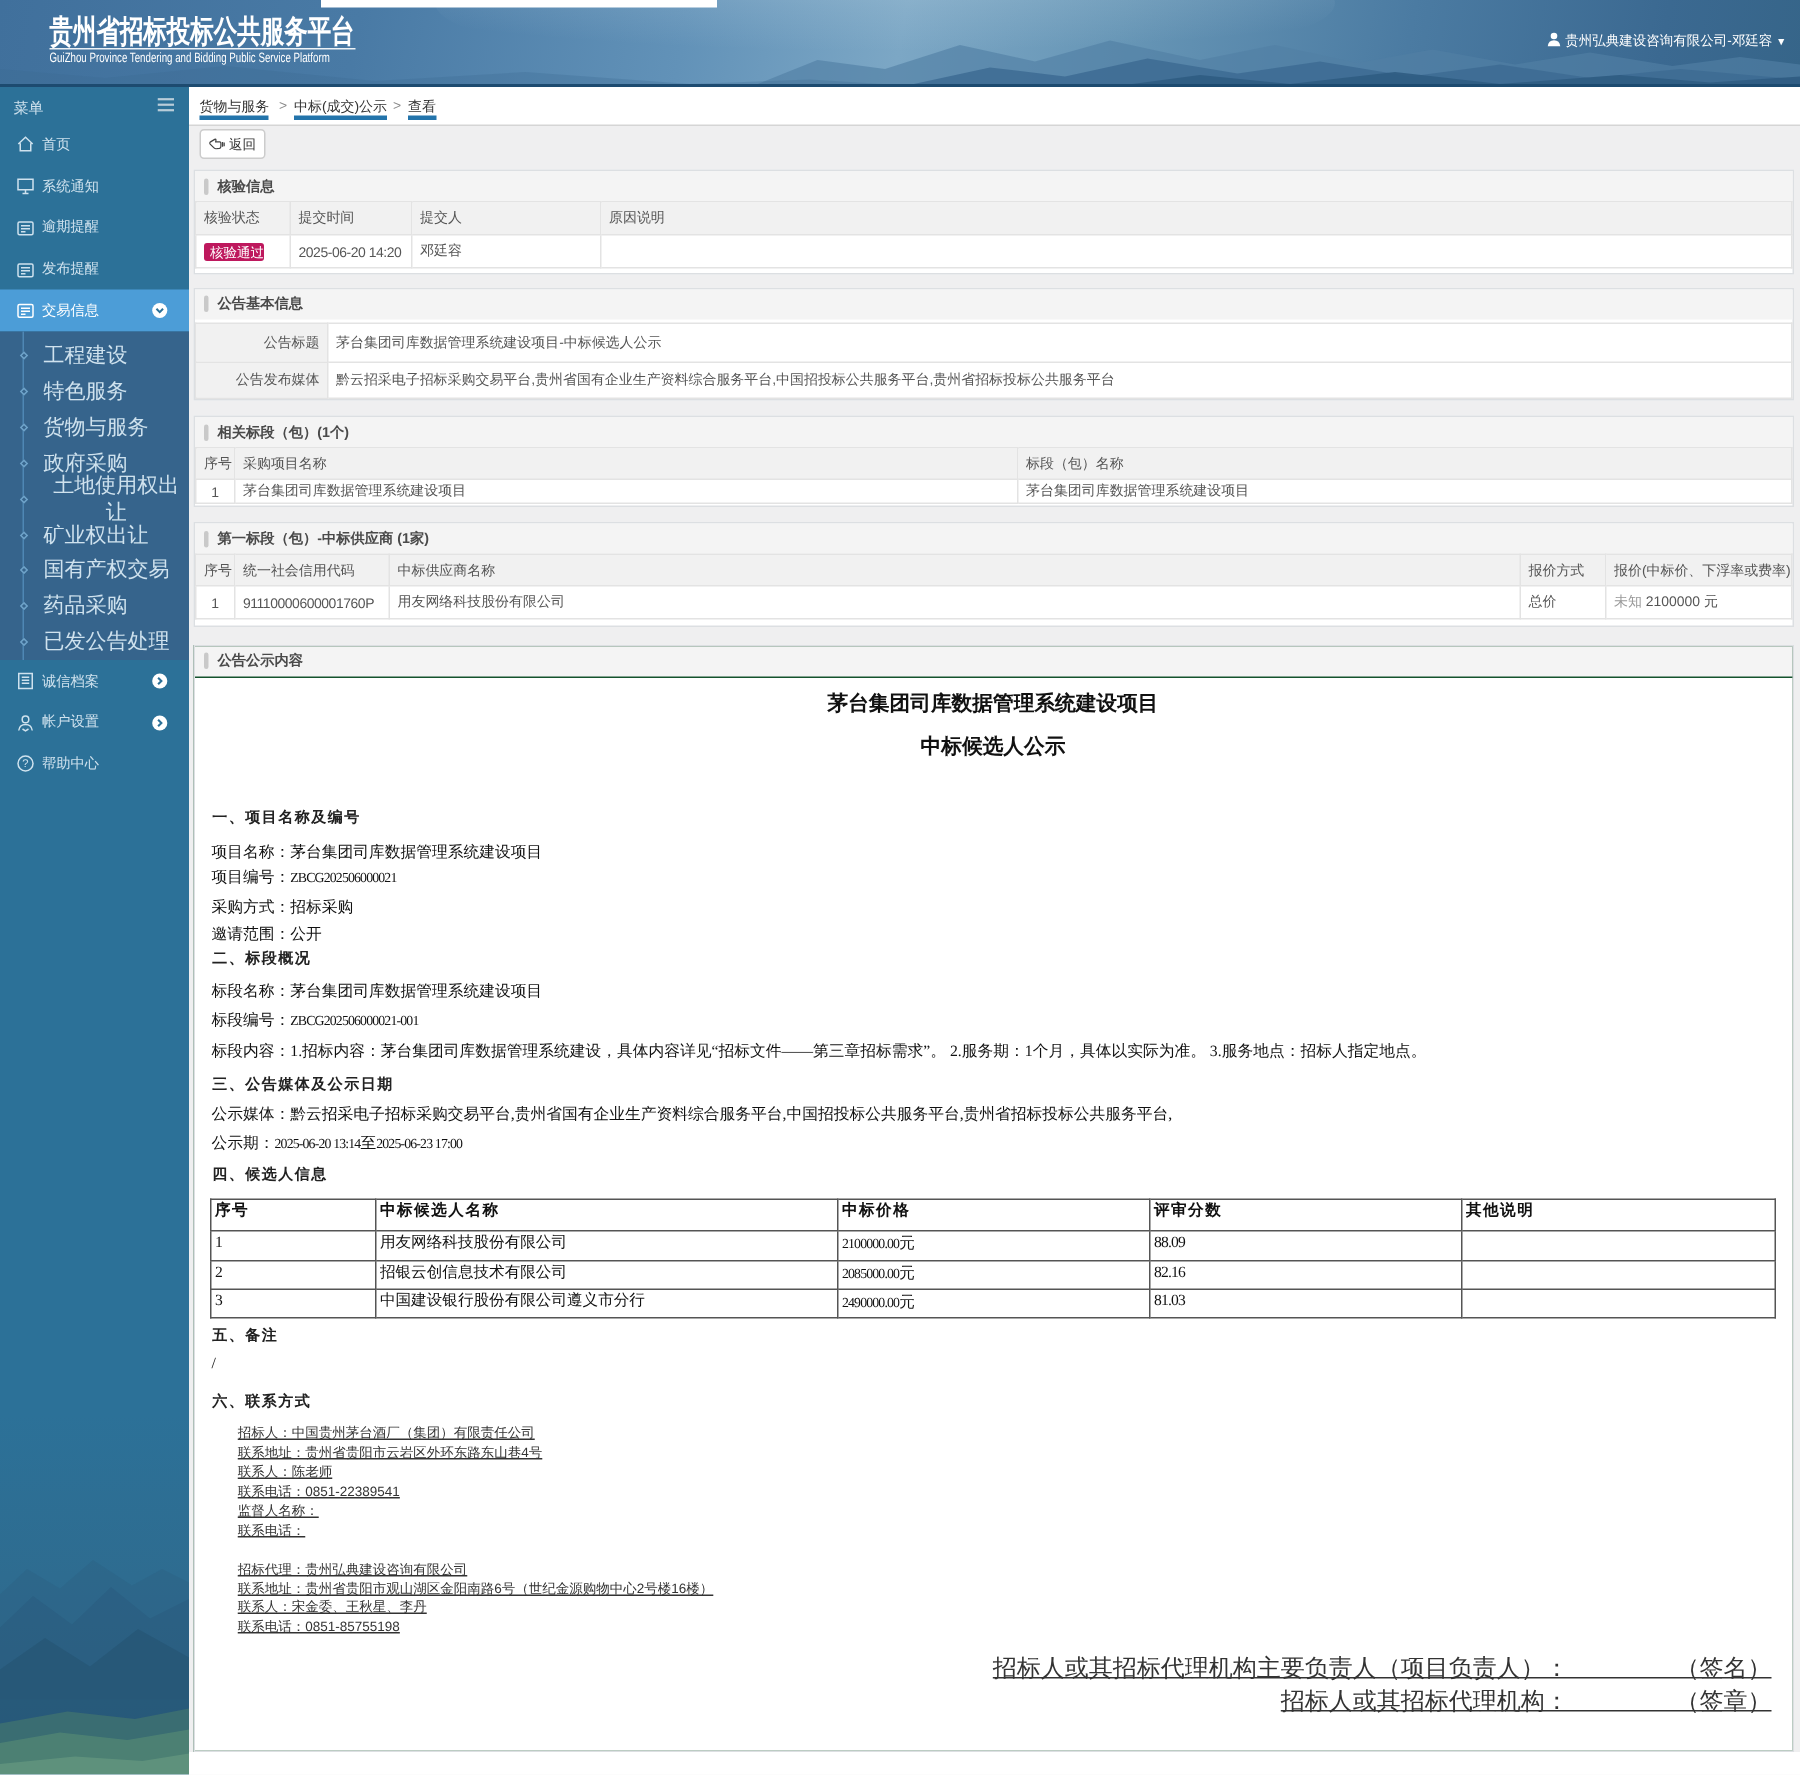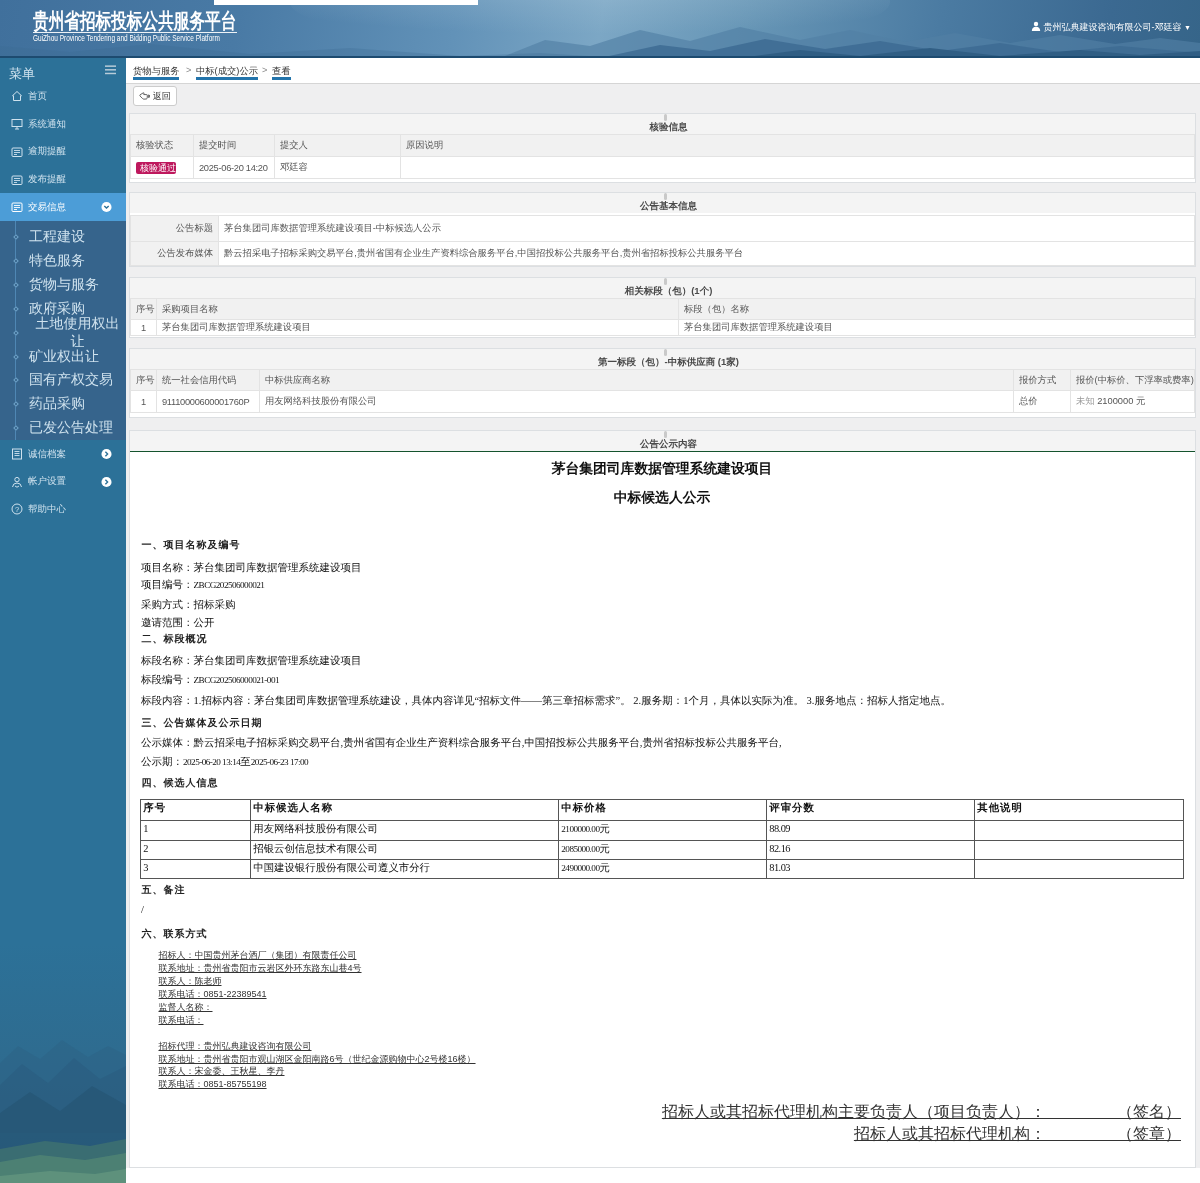--- a/index.html
+++ b/index.html
@@ -18,41 +18,41 @@
 #bsub { position:absolute; left:33px; top:32.5px; color:#fff; font-size:9px; transform:scaleX(0.72); transform-origin:0 0; white-space:nowrap; }
 #buser { position:absolute; right:9px; top:21px; color:#fff; font-size:9px; }
 
 
 #sidebar { position:absolute; left:0; top:58px; width:126px; height:1125px; background:#2c7198; overflow:hidden; }
 #sb-landscape { position:absolute; left:0; bottom:0; width:126px; height:240px; }
 .mrow { position:relative; height:27.7px; display:flex; align-items:center; color:#cfe2ee; font-size:9.5px; }
 .mrow .mic { position:absolute; left:11px; top:50%; transform:translateY(-50%); width:12px; height:12px; }
 .mrow .mtx { position:absolute; left:28px; }
 .mrow .mchev { position:absolute; left:101px; top:50%; transform:translateY(-50%); width:11px; height:11px; }
-#menubar { height:24.6px; position:relative; color:#cfe2ee; font-size:13px; }
+#menubar { height:24.6px; position:relative; color:#cfe2ee; font-size:10px; }
 #menubar span { position:absolute; left:9px; top:7px; }
 #menubar .burger { position:absolute; left:105px; top:7px; width:11px; height:10px; }
 .sel { background:#4c9dd7; color:#fff; }
 #submenu { background:#36648c; position:relative; height:219.2px; padding-top:4.5px; }
 #subline { position:absolute; left:15px; top:0; width:1px; height:219.2px; background:#4f87b4; }
 .srow { position:relative; height:23.84px; display:flex; align-items:center; color:#cfe2ee; font-size:14px;text-align:center; }
 .srow .stx { margin-left:29px; }
 .srow .dia { position:absolute; left:13.5px; top:50%; width:4px; height:4px; transform:translateY(-50%) rotate(45deg); border:1px solid #6fa3c9; background:#36648c; }
 
 
 #content { position:absolute; left:126px; top:58px; width:1074px; height:1125px; background:#efeff0; }
 #crumbbar { position:absolute; left:0; top:0; width:1074px; height:26px; background:#fff; border-bottom:1px solid #d5d5d5; font-size:9.3px; color:#333; }
 .crumb { position:absolute; top:7px; }
 .crumb:after { content:""; position:absolute; left:0; right:0; bottom:-2px; height:3px; background:#2374ab; }
 .csep { position:absolute; top:7px; color:#888; }
 #backbtn { position:absolute; left:7px; top:28px; width:44px; height:20px; background:#fff; border:1px solid #ccc; border-radius:3px; font-size:9px; color:#333; text-align:center; line-height:18px; }
 #whitefoot { position:absolute; left:0; top:1110px; width:1074px; height:15px; background:#fff; }
 
 .panel { position:absolute; left:3px; width:1067px; background:#fff; border:1px solid #dcdfe2; }
-.phead { height:20px; display:flex; align-items:center; padding-left:6px; background:#f4f4f4;flex-direction:column; }
+.phead { height:20px; display:flex; align-items:center; padding-left:6px; background:#f4f4f4; }
 .phead .bar { width:3px; height:11px; background:#c9c9c9; border-radius:2px; }
 .phead .ptt { margin-left:6px; font-size:9.5px; color:#4a4a4a; font-weight:bold; }
 table.ui { border-collapse:collapse; width:100%; table-layout:fixed; }
 table.ui th, table.ui td { border:1px solid #e3e3e3; font-weight:normal; text-align:left; padding:0 5px; font-size:9.3px; color:#555; overflow:hidden; white-space:nowrap; }
 .dt { font-size:9px; letter-spacing:-0.3px; }
 .lt { font-size:9.2px; letter-spacing:-0.55px; }
 table.ui th { background:#f1f1f1; }
 .badge { display:inline-block; background:#be185d; color:#fff; font-size:9px; border-radius:2px; padding:0; width:40px; height:12px; line-height:12px; text-align:right; }
 
 

